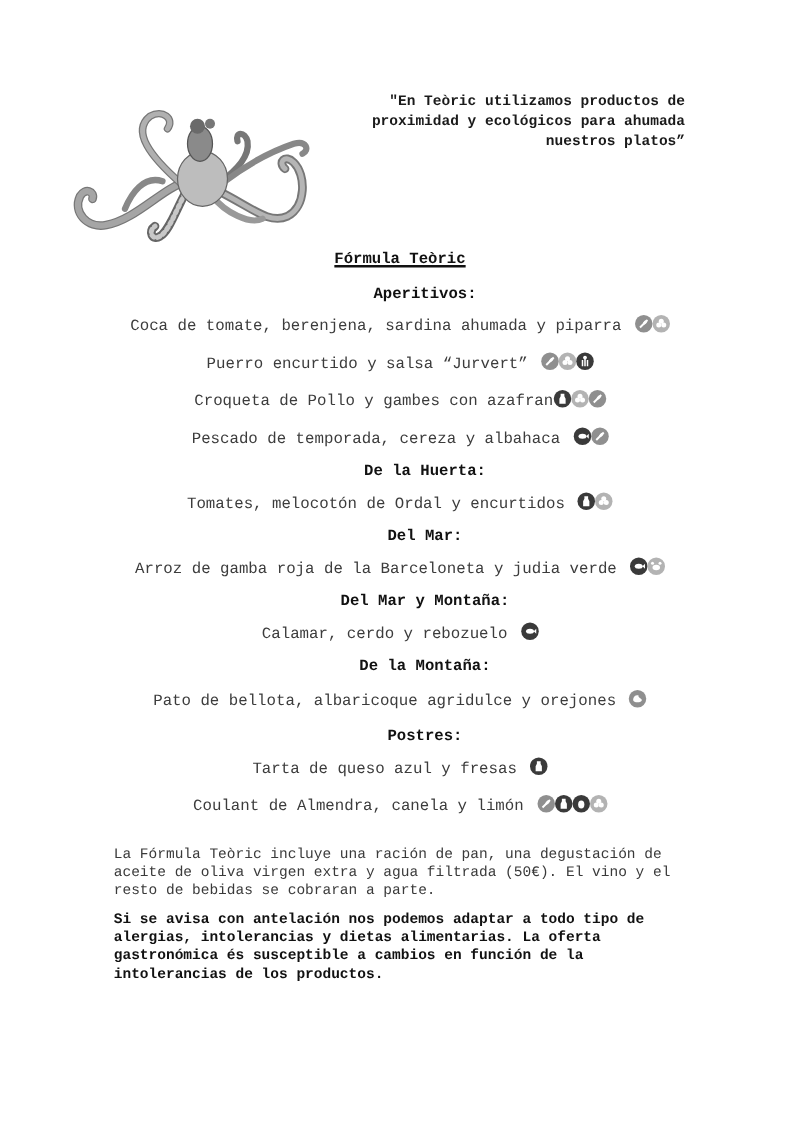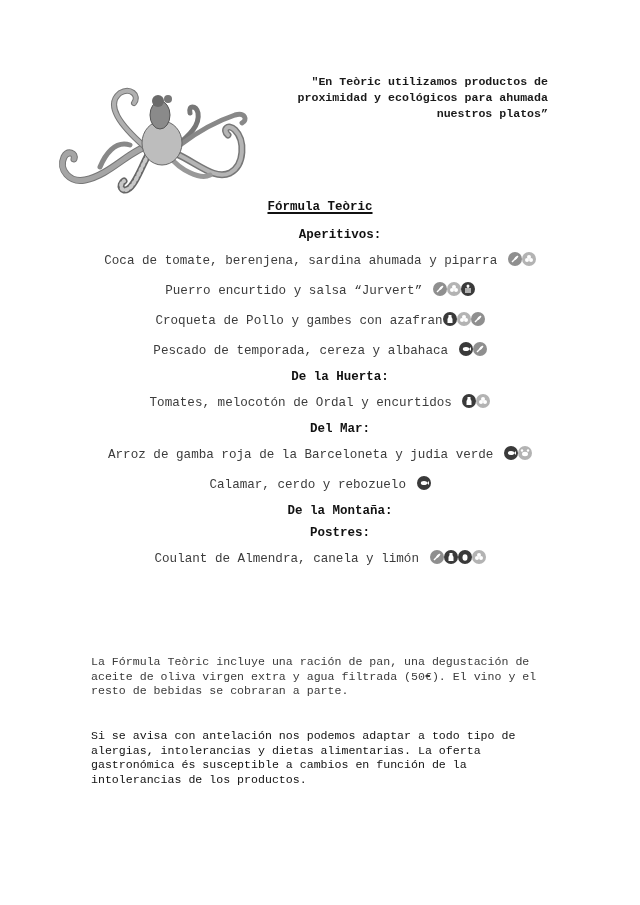--- a/index.html
+++ b/index.html
@@ -11,22 +11,22 @@
     .section-title { font-weight: bold; font-size: 12.5px; color: #111; height: 22px; line-height: 22px; margin-top: 0; padding-left: 40px; }
     .dish { font-size: 12.6px; color: #3c3c3c; height: 30px; line-height: 30px; white-space: nowrap; }
     .icons { display: inline-flex; gap: 0px; vertical-align: -2px; margin-left: 3px; }
     .icons.tight { margin-left: 0; }
     .al { display: inline-block; width: 14px; height: 14px; border-radius: 50%; position: relative; }
     .al svg { position: absolute; left: 0; top: 0; width: 14px; height: 14px; }
     .al.dark { background: #3a3a3a; }
     .al.mid { background: #8f8f8f; }
     .al.light { background: #b3b3b3; }
     .footer { position: absolute; left: 91px; width: 470px; font-size: 11.6px; line-height: 14.5px; }
-    .footer.note { top: 655px; color: #3a3a3a; }
-    .footer.warn { top: 729px; font-weight: normal; color: #111; }
+    .footer.note { top: 677px; color: #3a3a3a; }
+    .footer.warn { top: 729px; font-weight: bold; color: #111; }
   </style>
 </head>
 <body>
 
 <div class="quote">
   <div>"En Teòric utilizamos productos de</div>
   <div>proximidad y ecológicos para ahumada</div>
   <div>nuestros platos”</div>
 </div>
 
@@ -171,35 +171,56 @@
       <span class="al light">
           <svg viewBox="0 0 14 14">
             <ellipse cx="7" cy="8" rx="3" ry="2.2" fill="#fff"></ellipse>
             <circle cx="4" cy="4.5" r="1.2" fill="#fff"></circle>
             <circle cx="10" cy="4.5" r="1.2" fill="#fff"></circle>
           </svg>
         </span>
     </span>
   </div>
 
+  <div class="section-title">Del Mar y Montaña:</div>
   <div class="dish">
     <span>Calamar, cerdo y rebozuelo</span>
     <span class="icons">
       <span class="al dark">
           <svg viewBox="0 0 14 14">
             <ellipse cx="7" cy="7" rx="3.2" ry="2" fill="#fff"></ellipse>
             <path d="M10 7 L12 5 L12 9 Z" fill="#fff"></path>
           </svg>
         </span>
     </span>
   </div>
 
   <div class="section-title">De la Montaña:</div>
+  <div class="dish" style="height:34px; line-height:34px;">
+    <span>Pato de bellota, albaricoque agridulce y orejones</span>
+    <span class="icons">
+      <span class="al mid">
+          <svg viewBox="0 0 14 14">
+            <path d="M3.5 8 C 3.5 5, 6 3.5, 8 4.5 C 7 6, 10 6, 10.5 8 C 10.5 10.5, 3.5 10.5, 3.5 8 Z" fill="#fff"></path>
+          </svg>
+        </span>
+    </span>
+  </div>
 
   <div class="section-title">Postres:</div>
+  <div class="dish">
+    <span>Tarta de queso azul y fresas</span>
+    <span class="icons">
+      <span class="al dark">
+          <svg viewBox="0 0 14 14">
+            <path d="M5.5 3 H8.5 V5 L9.5 7 V11 H4.5 V7 L5.5 5 Z" fill="#fff"></path>
+          </svg>
+        </span>
+    </span>
+  </div>
   <div class="dish">
     <span>Coulant de Almendra, canela y limón</span>
     <span class="icons">
       <span class="al mid">
           <svg viewBox="0 0 14 14">
             <path d="M4 10 L10 4" stroke="#fff" stroke-width="1.5"></path>
             <ellipse cx="8" cy="6" rx="1.2" ry="2" fill="#fff" transform="rotate(45 8 6)"></ellipse>
           </svg>
         </span>
       <span class="al dark">

